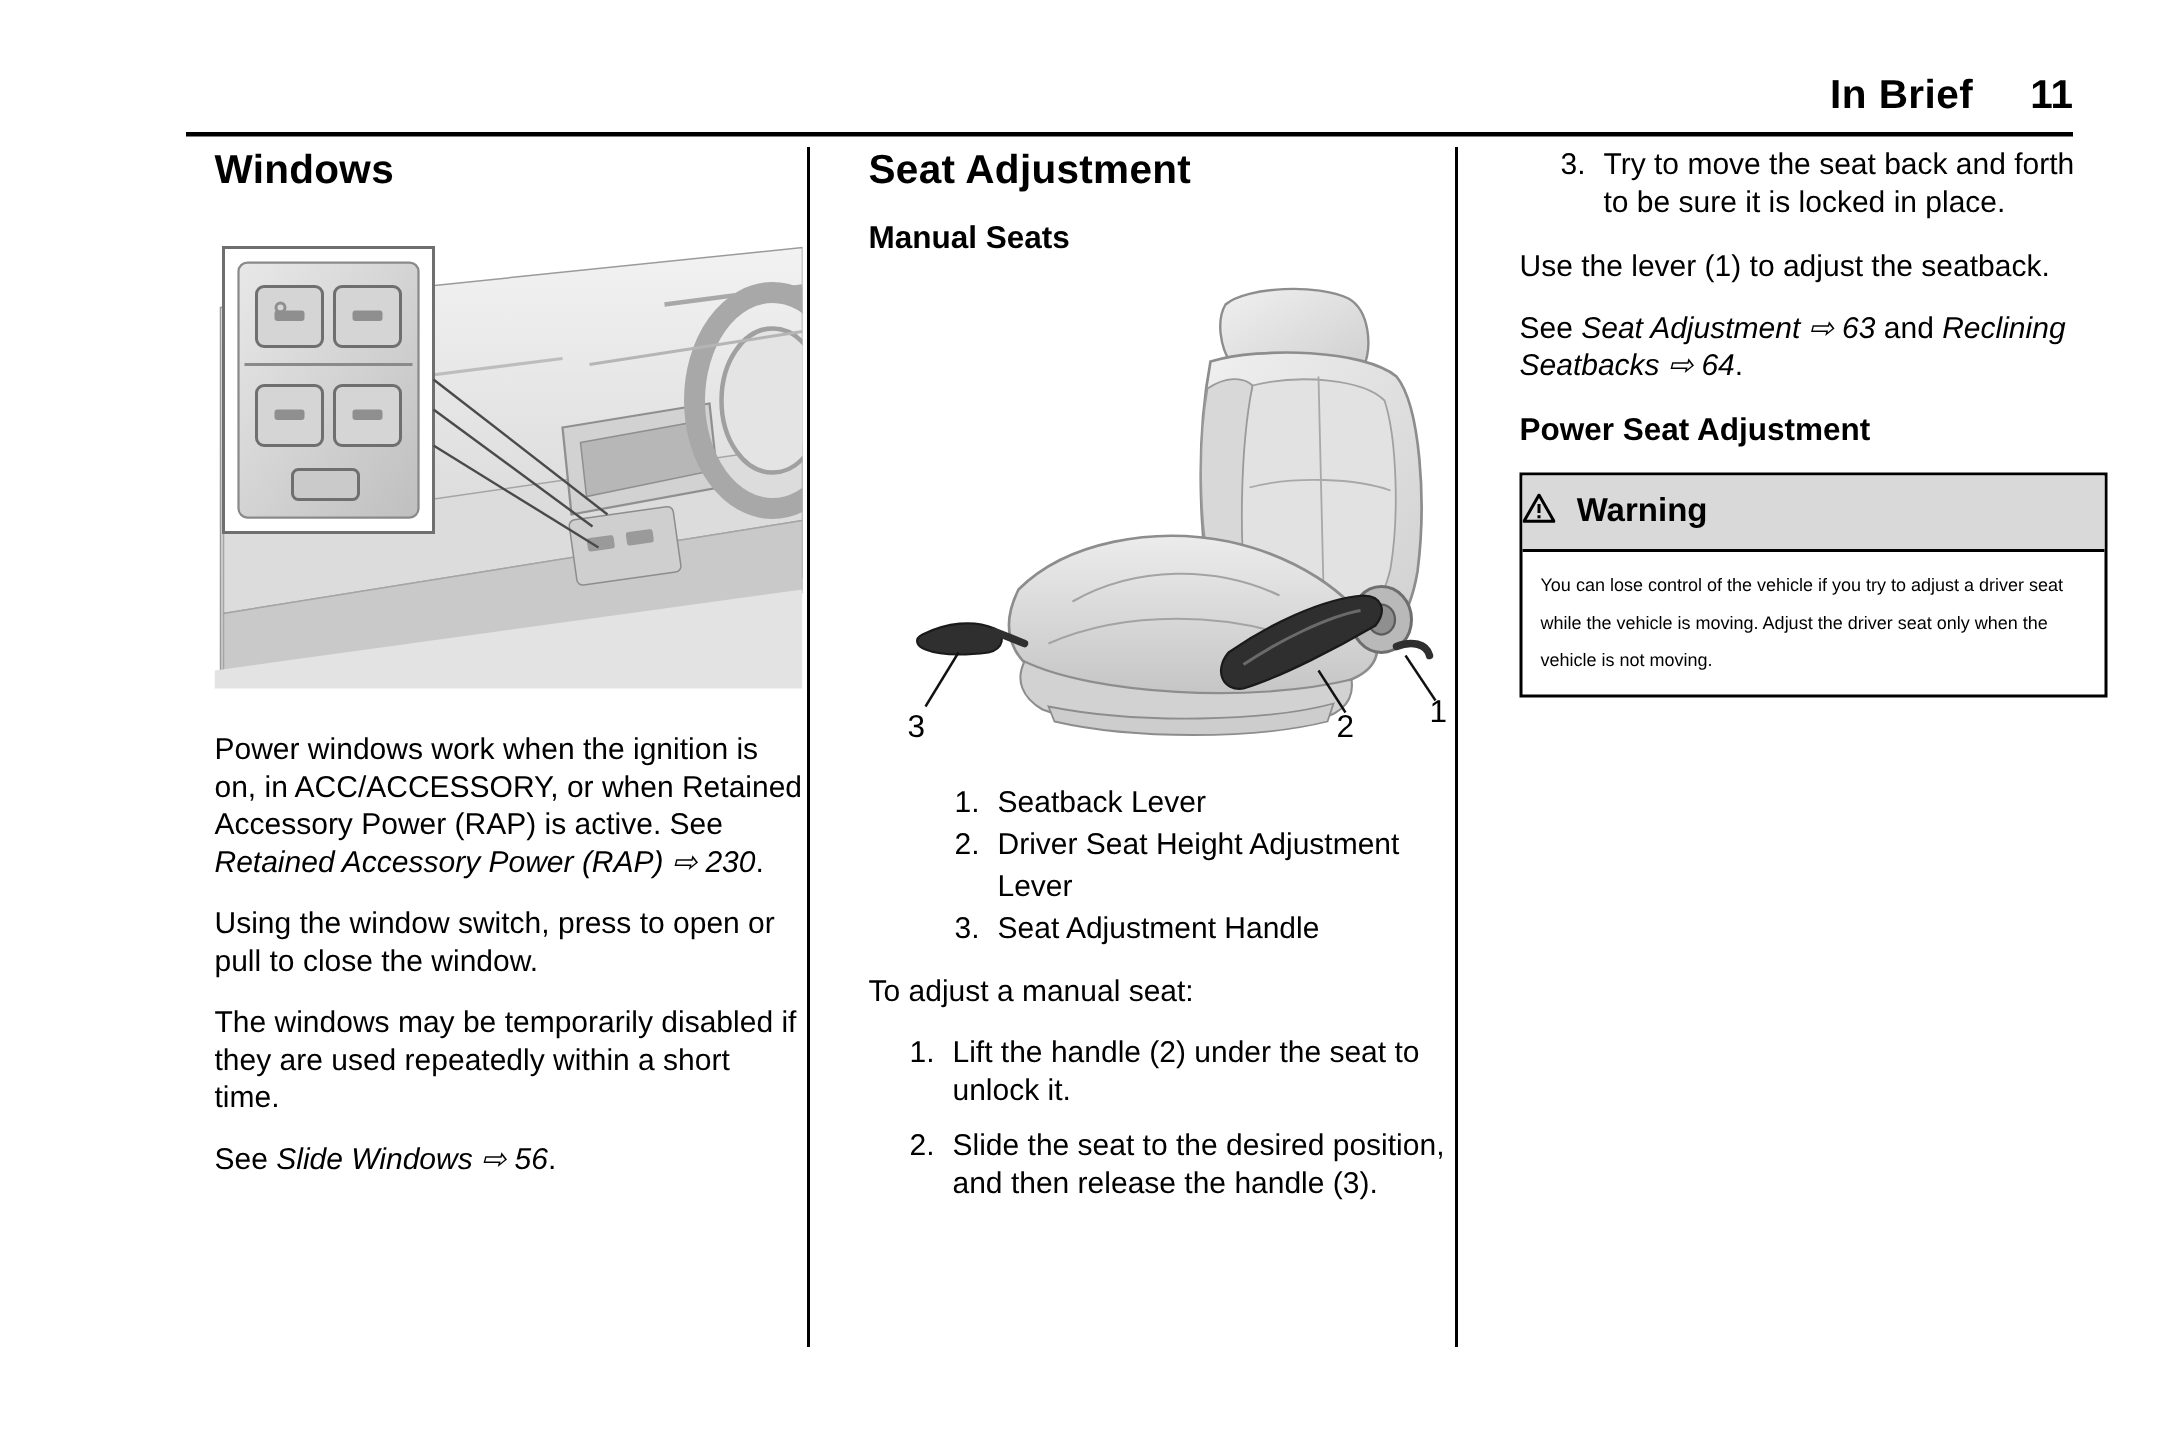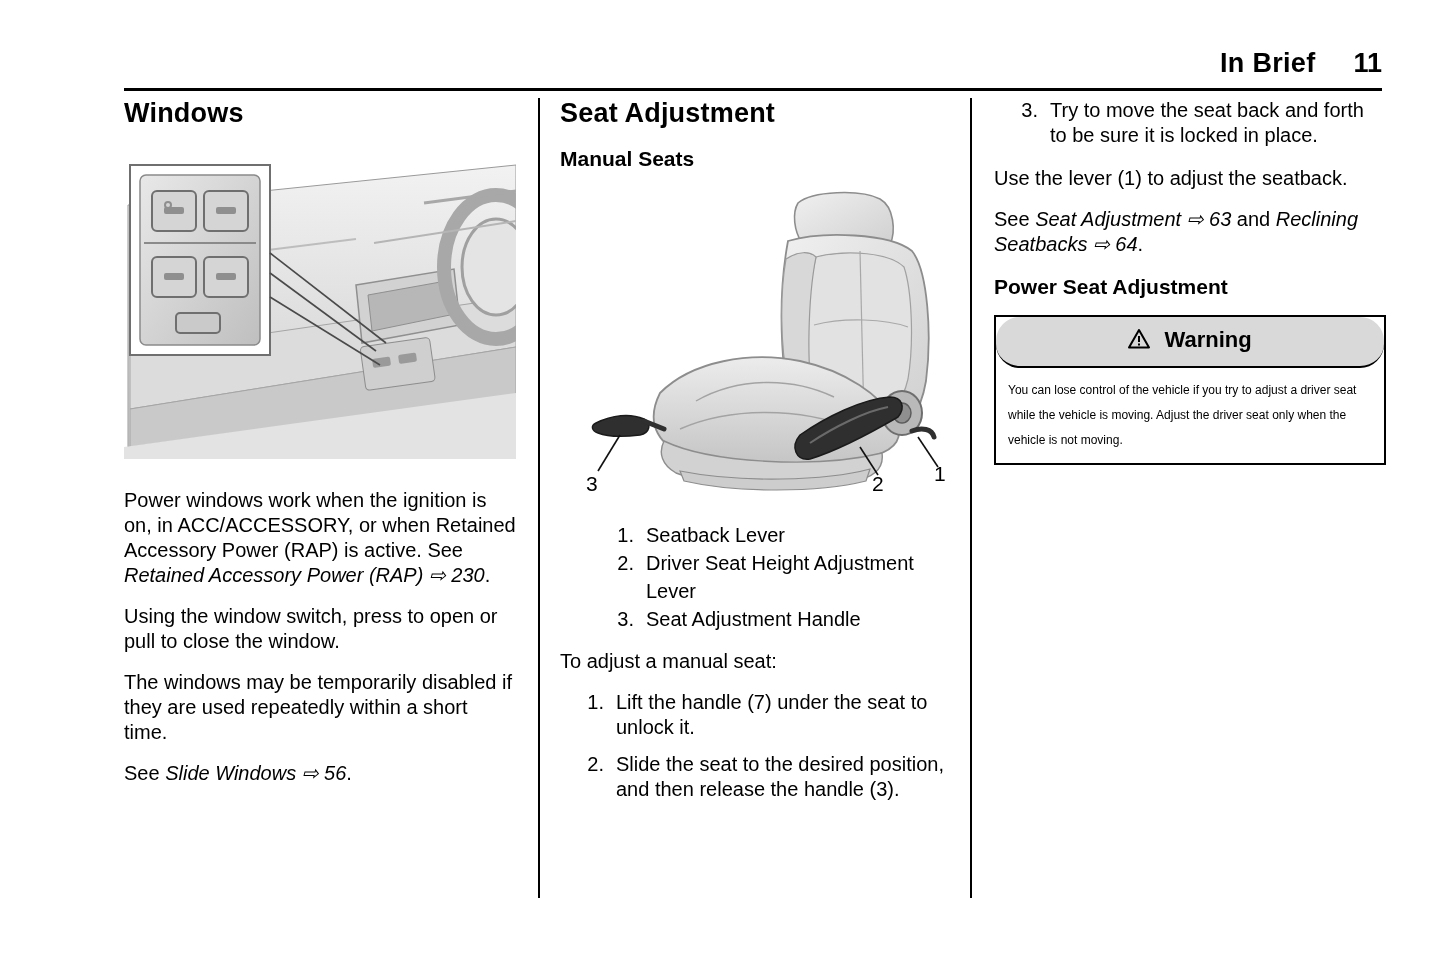--- a/index.html
+++ b/index.html
@@ -46,20 +46,21 @@
     left: 120px;
     top: 88px;
     width: 1258px;
     height: 3px;
     background: #000;
   }
   
   .col {
     position: absolute;
     top: 98px;
+    margin-left: 19px;
   }
   .col-1 { left: 120px;  width: 392px; }
   .col-2 { left: 556px;  width: 392px; }
   .col-3 { left: 990px;  width: 392px; }
 
   .col-divider {
     position: absolute;
     top: 98px;
     width: 2px;
     height: 800px;
@@ -125,25 +126,24 @@
   }
 
   
   .warning-box {
     border: 2px solid #000;
     margin-top: 16px;
   }
   .warning-head {
     background: #d9d9d9;
     border-bottom: 2px solid #000;
-    text-align: center;
+    text-align: left;
     font-size: 22px;
     font-weight: bold;
     padding: 10px 0 11px 0;
-    border-radius: 24px;
   }
   .warn-tri {
     display: inline-block;
     vertical-align: -2px;
     margin-right: 8px;
   }
   .warning-body {
     font-size: 12px;
     line-height: 25px;
     padding: 10px 12px 10px 12px;
@@ -321,21 +321,21 @@
         <span class="num">3.</span>
         <span>Seat Adjustment Handle</span>
       </li>
     </ol>
 
     <p class="body" style="margin-top:14px;">To adjust a manual seat:</p>
 
     <ol class="numlist indent">
       <li style="margin-bottom:12px;">
         <span class="num">1.</span>
-        <span>Lift the handle (7) under the seat to unlock it.</span>
+        <span>Lift the handle (2) under the seat to unlock it.</span>
       </li>
       <li>
         <span class="num">2.</span>
         <span>Slide the seat to the desired position, and then release the handle (3).</span>
       </li>
     </ol>
   </div>
 
   <div class="col col-3">
     <ol class="numlist indent" style="margin-bottom:18px;">

